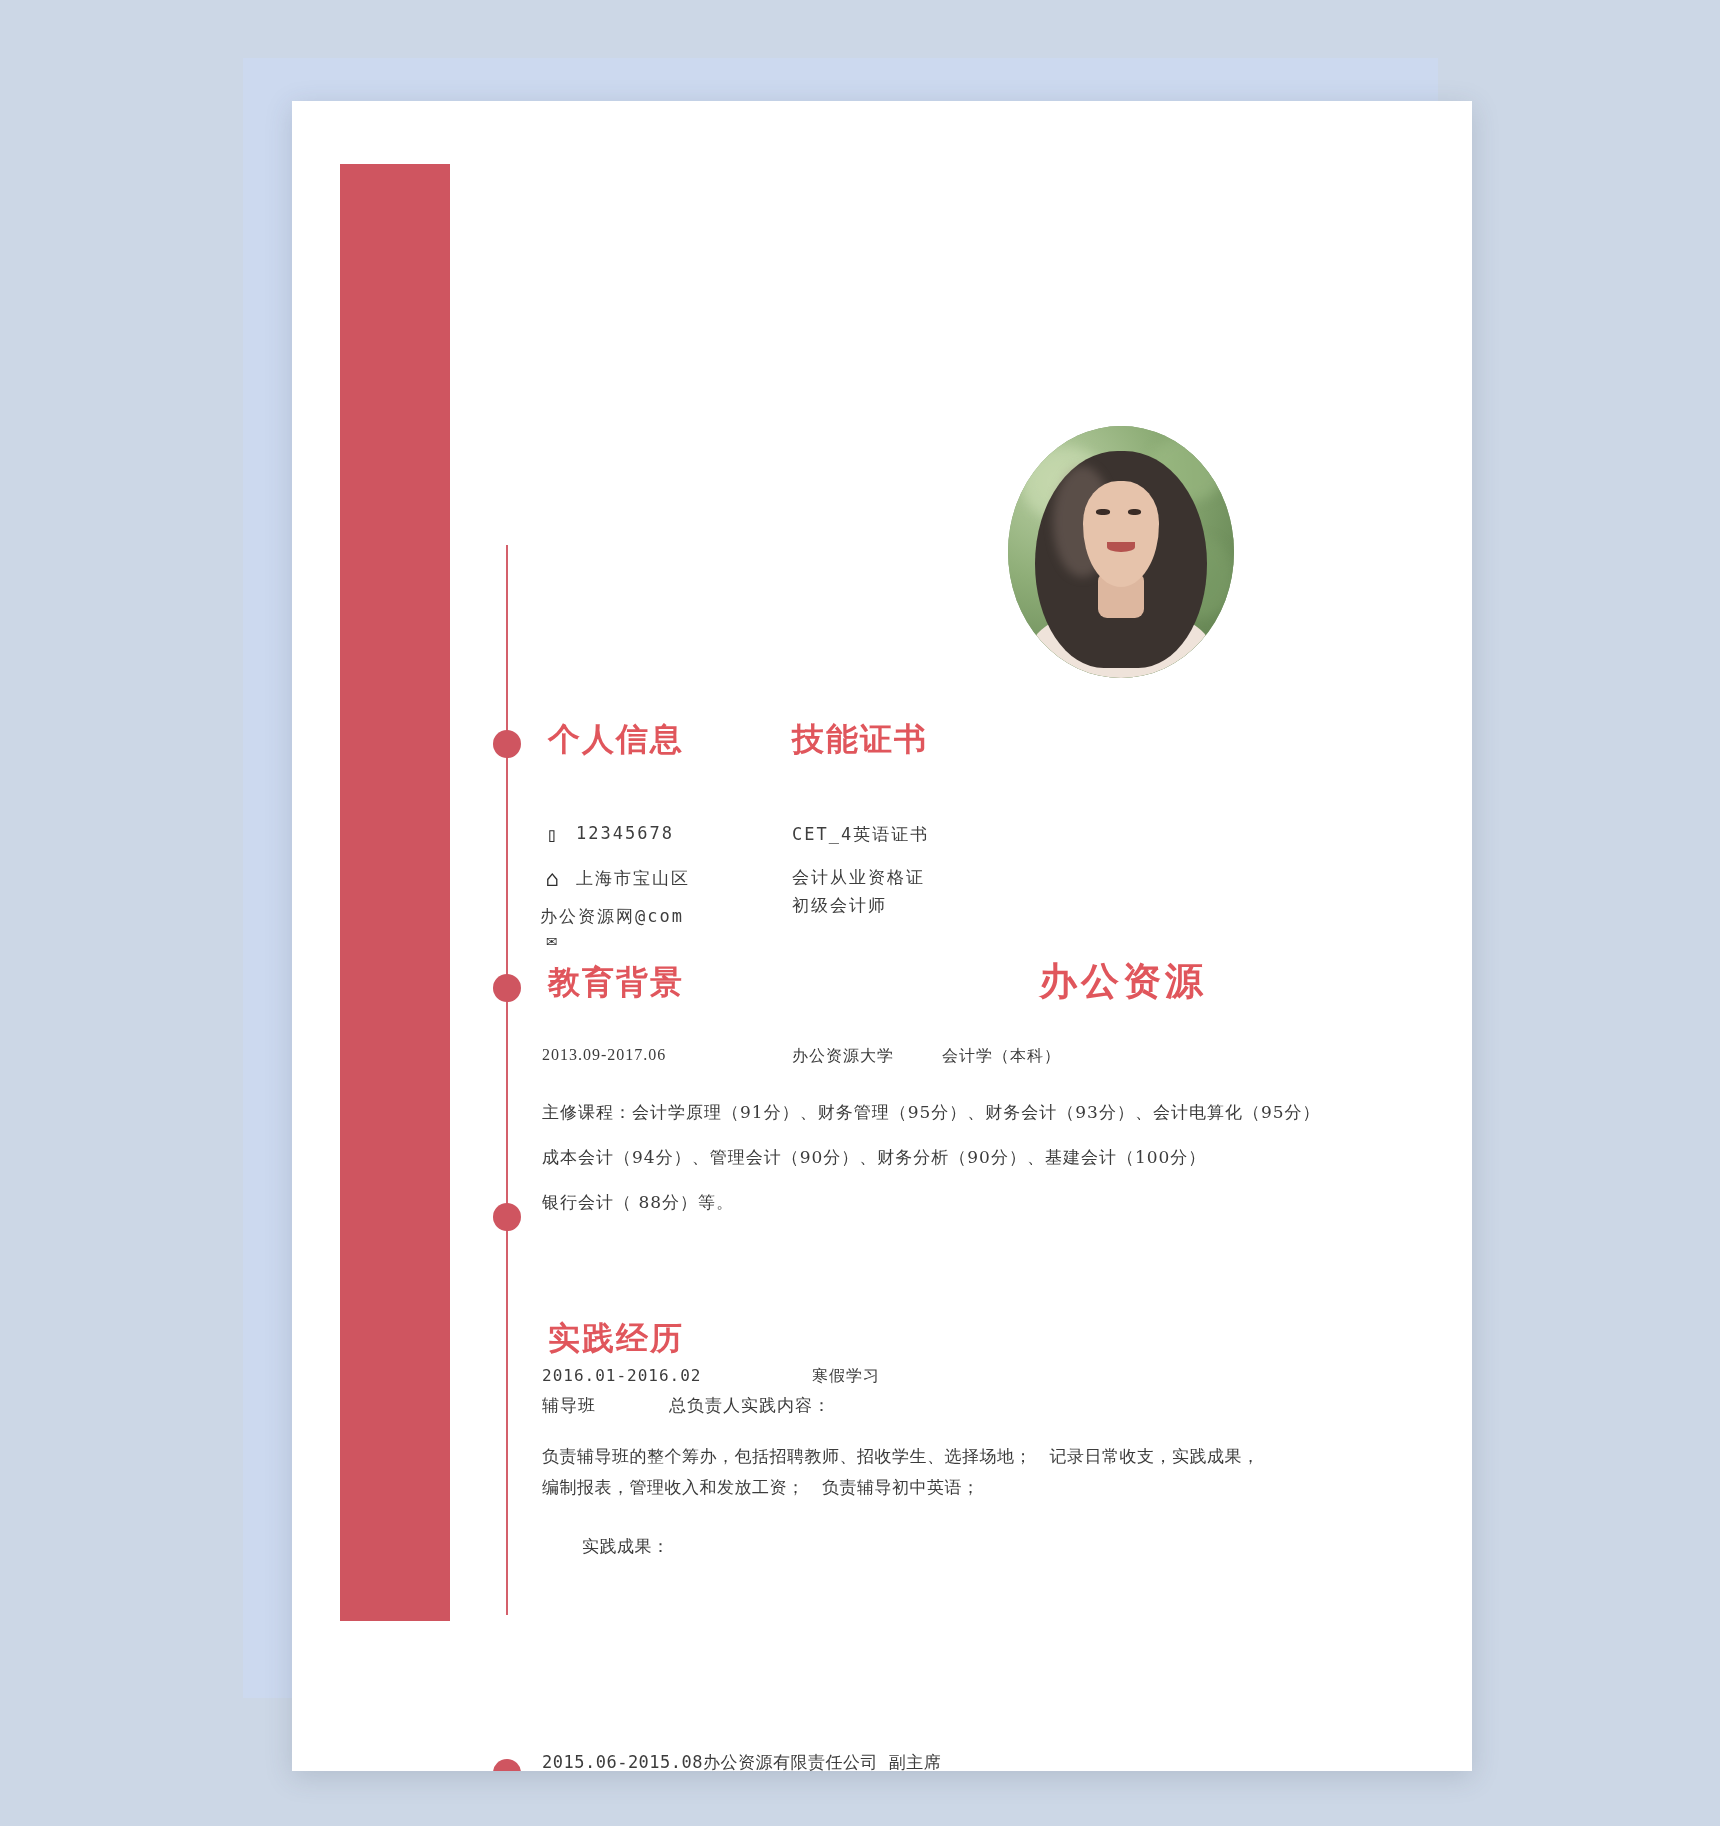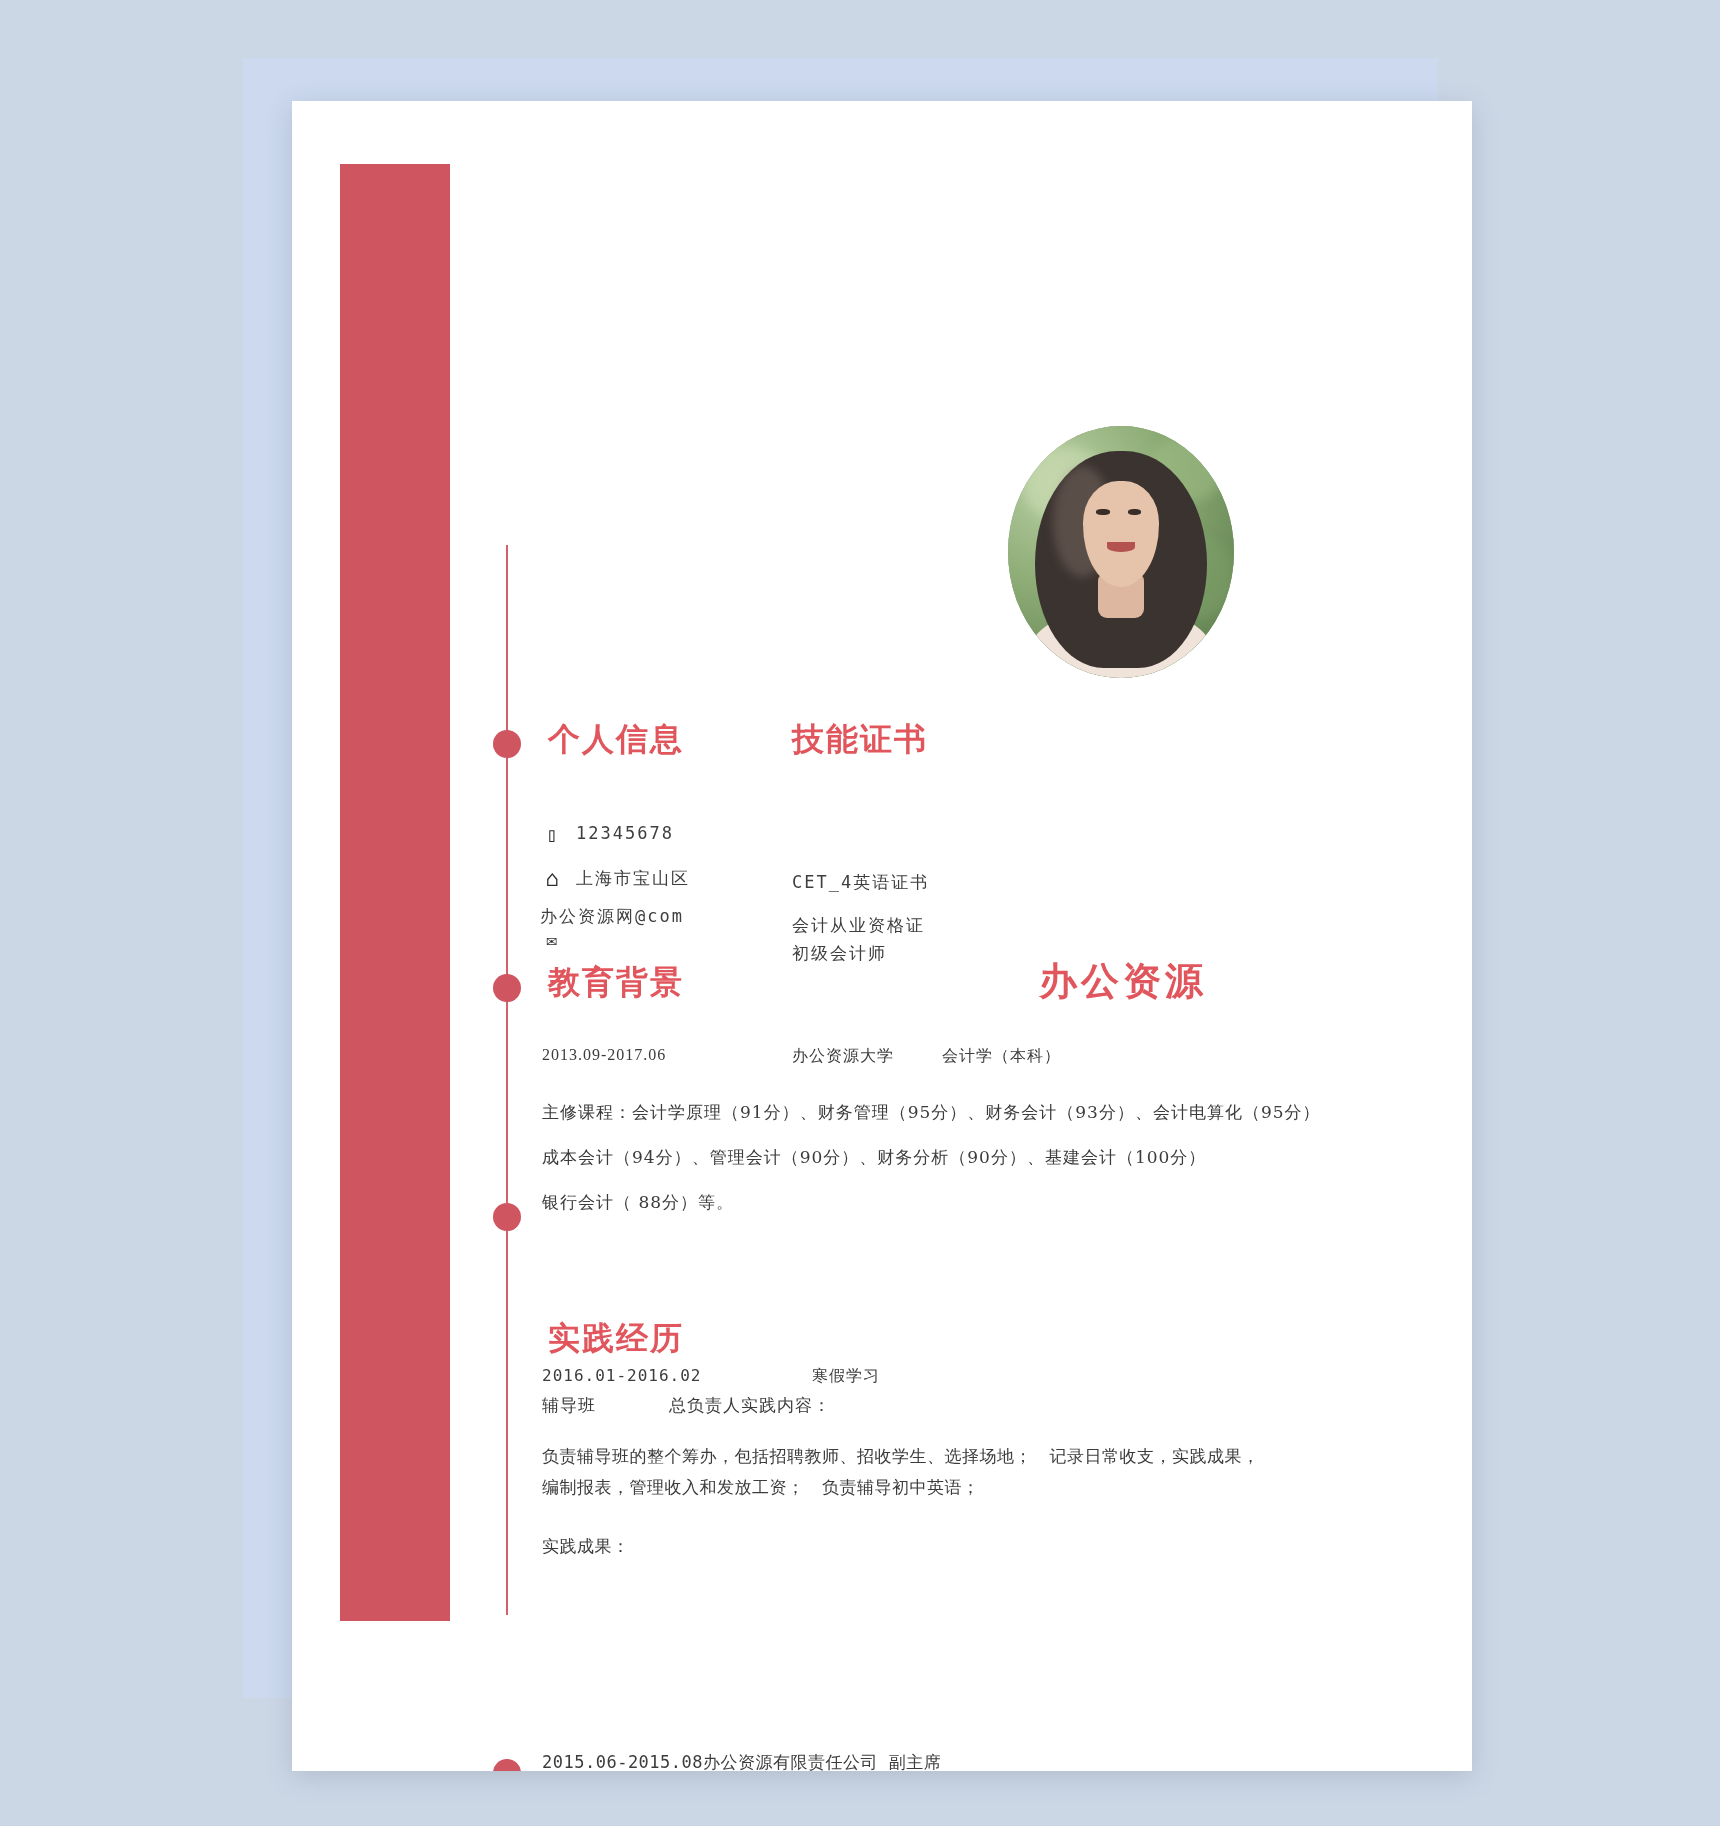--- a/index.html
+++ b/index.html
@@ -216,21 +216,20 @@
 
   
   .skill-item {
     position: absolute;
     left: 500px;
     color: #3e3e3e;
     font-size: 17px;
     letter-spacing: 2px;
     font-family: "DejaVu Sans Mono", "Liberation Mono", monospace;
     white-space: nowrap;
-    margin-top: 48px;
   }
   .s1 { top: 722px; }
   .s2 { top: 765px; }
   .s3 { top: 793px; }
 
   
   .edu-head {
     position: absolute;
     left: 250px;
     top: 945px;
@@ -286,21 +285,21 @@
     position: absolute;
     left: 250px;
     width: 720px;
     color: #3c3c3c;
     font-size: 17px;
     line-height: 1.85;
     letter-spacing: 0.5px;
     font-family: "DejaVu Serif", "Liberation Serif", serif;
   }
   .p1 { top: 1340px; }
-  .p2 { top: 1430px; }
+  .p2 { top: 1430px; margin-left: 40px; }
   .p3 { top: 1475px; }
   .p-last {
     position: absolute;
     left: 250px;
     top: 1650px;
     color: #3c3c3c;
     font-size: 17px;
     letter-spacing: 0.5px;
     font-family: "DejaVu Sans Mono", "Liberation Mono", monospace;
     white-space: nowrap;

